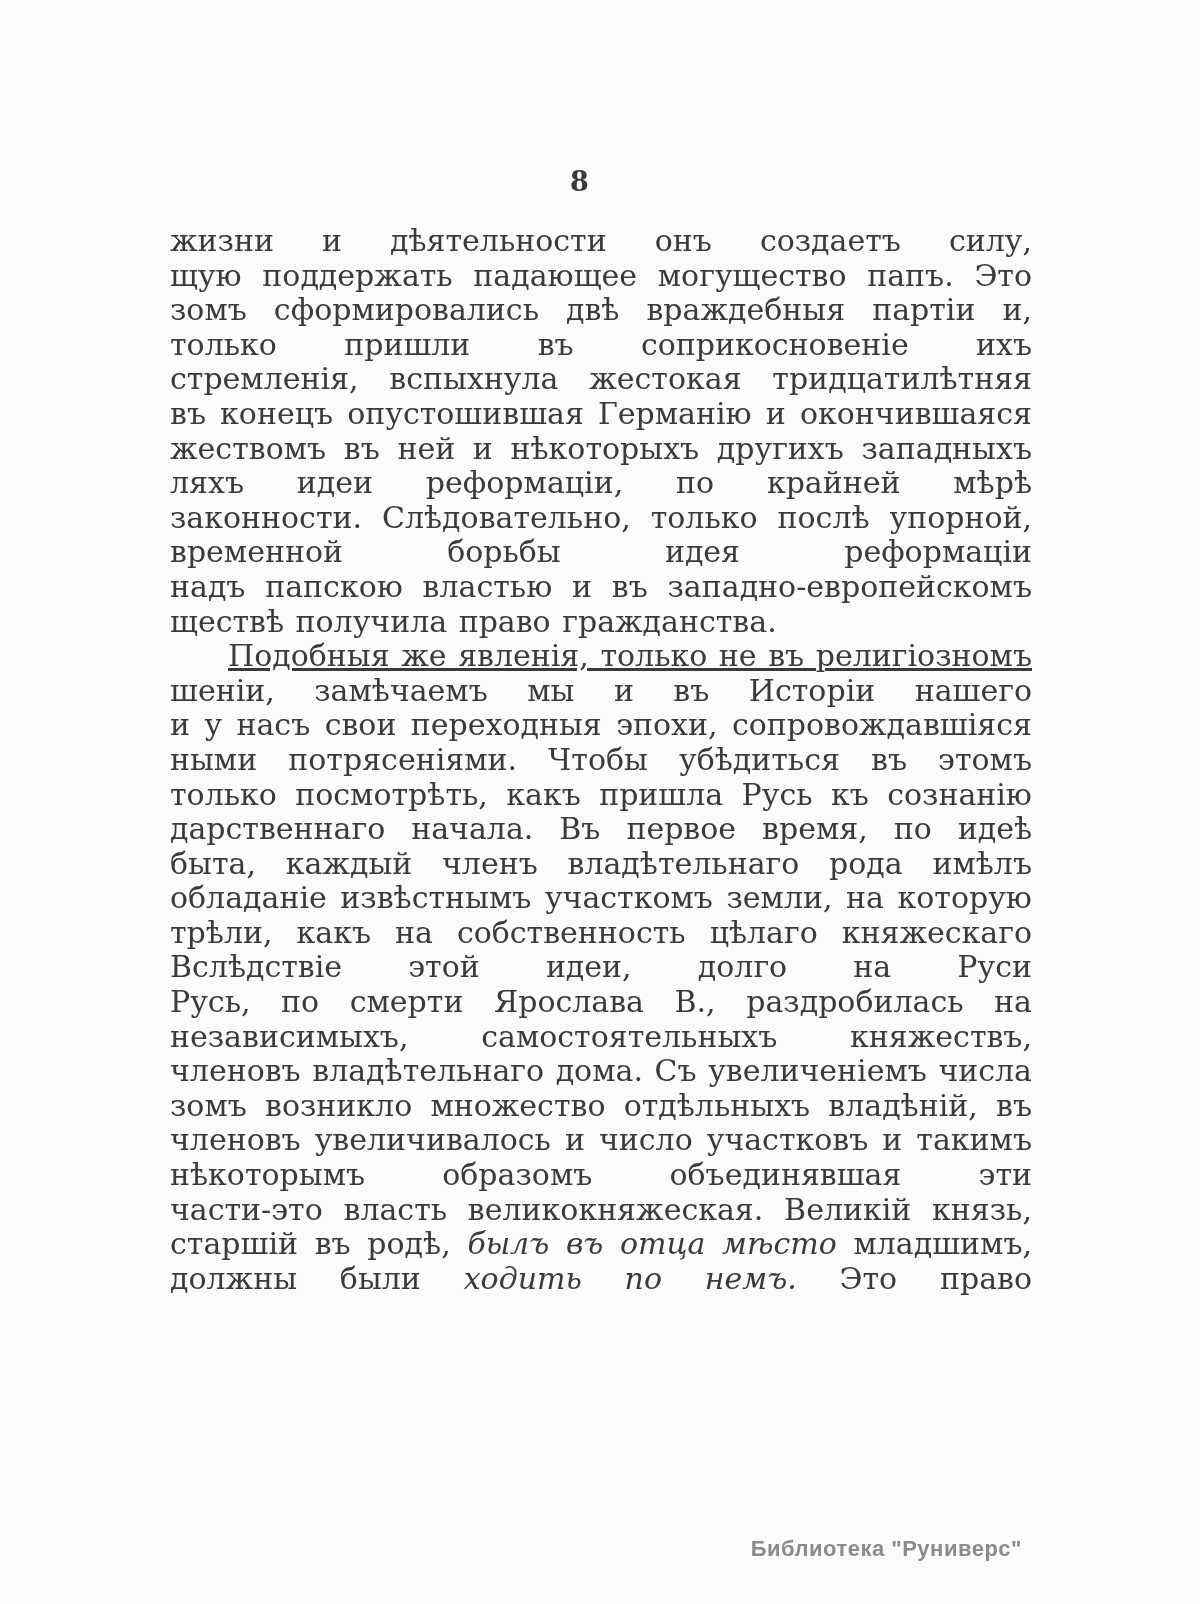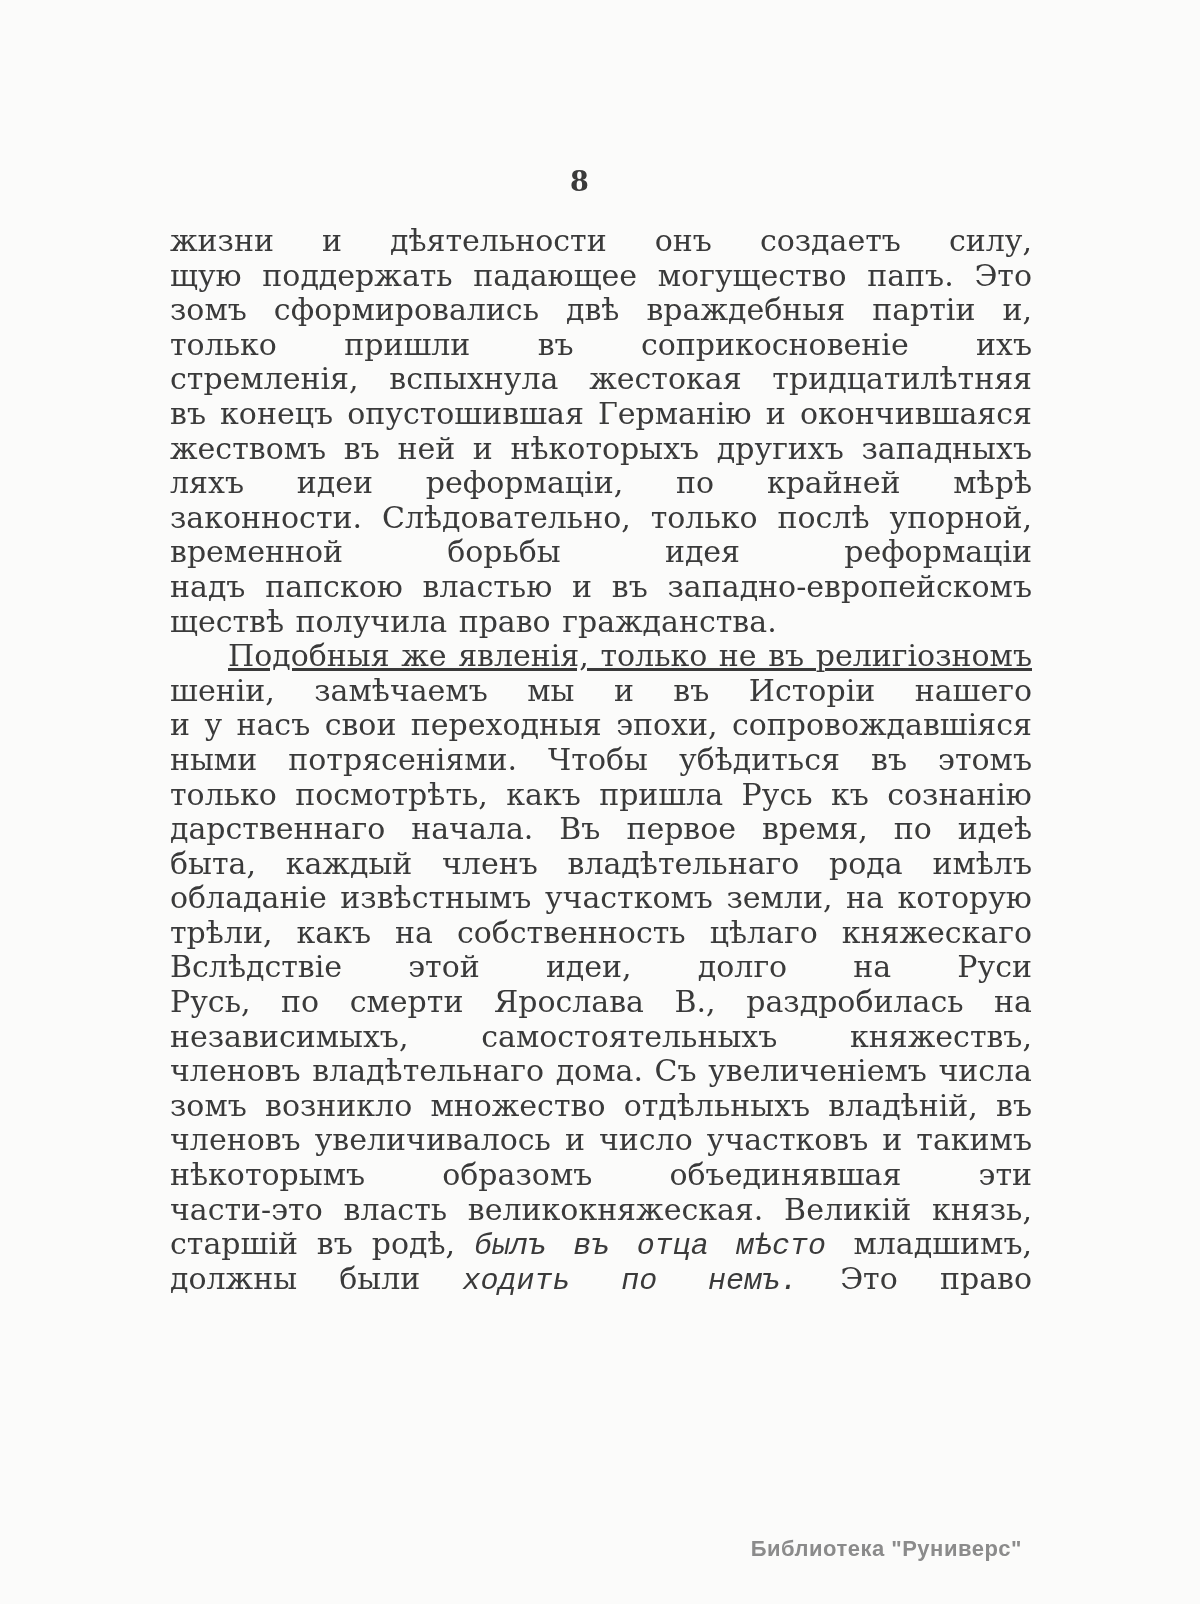--- a/index.html
+++ b/index.html
@@ -39,21 +39,21 @@
     word-spacing: 2px;
   }
   .line.nojust {
     text-align: center;
     text-align-last: left;
   }
   .line.indent {
     text-indent: 58px;
     text-decoration: underline;
   }
-  .line .it { font-style: italic; font-family: Liberation Mono, monospace; }
+  .line .it { font-style: italic; }
   .watermark {
     position: absolute;
     right: 178px;
     bottom: 42px;
     font-family: "Liberation Sans", sans-serif;
     font-weight: bold;
     font-size: 22px;
     color: #8b8b8b;
     letter-spacing: 0.5px;
   }

